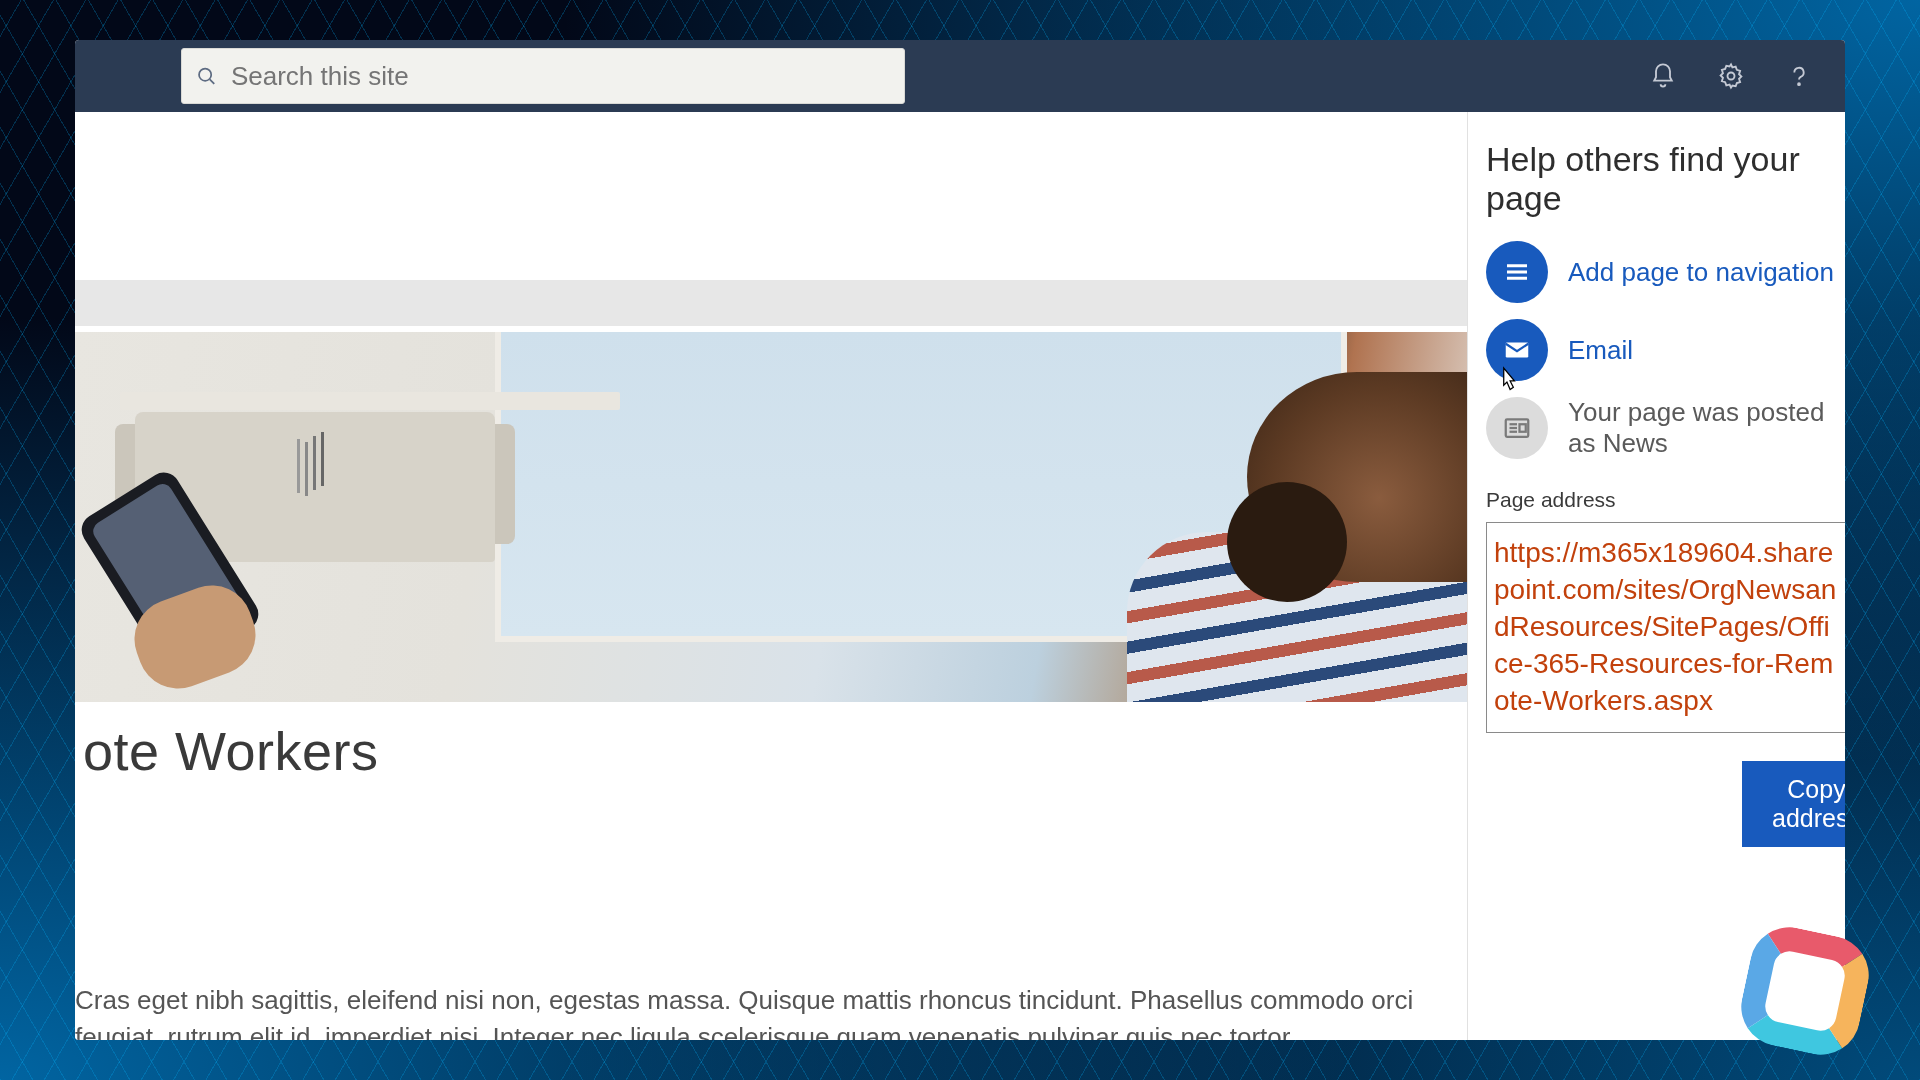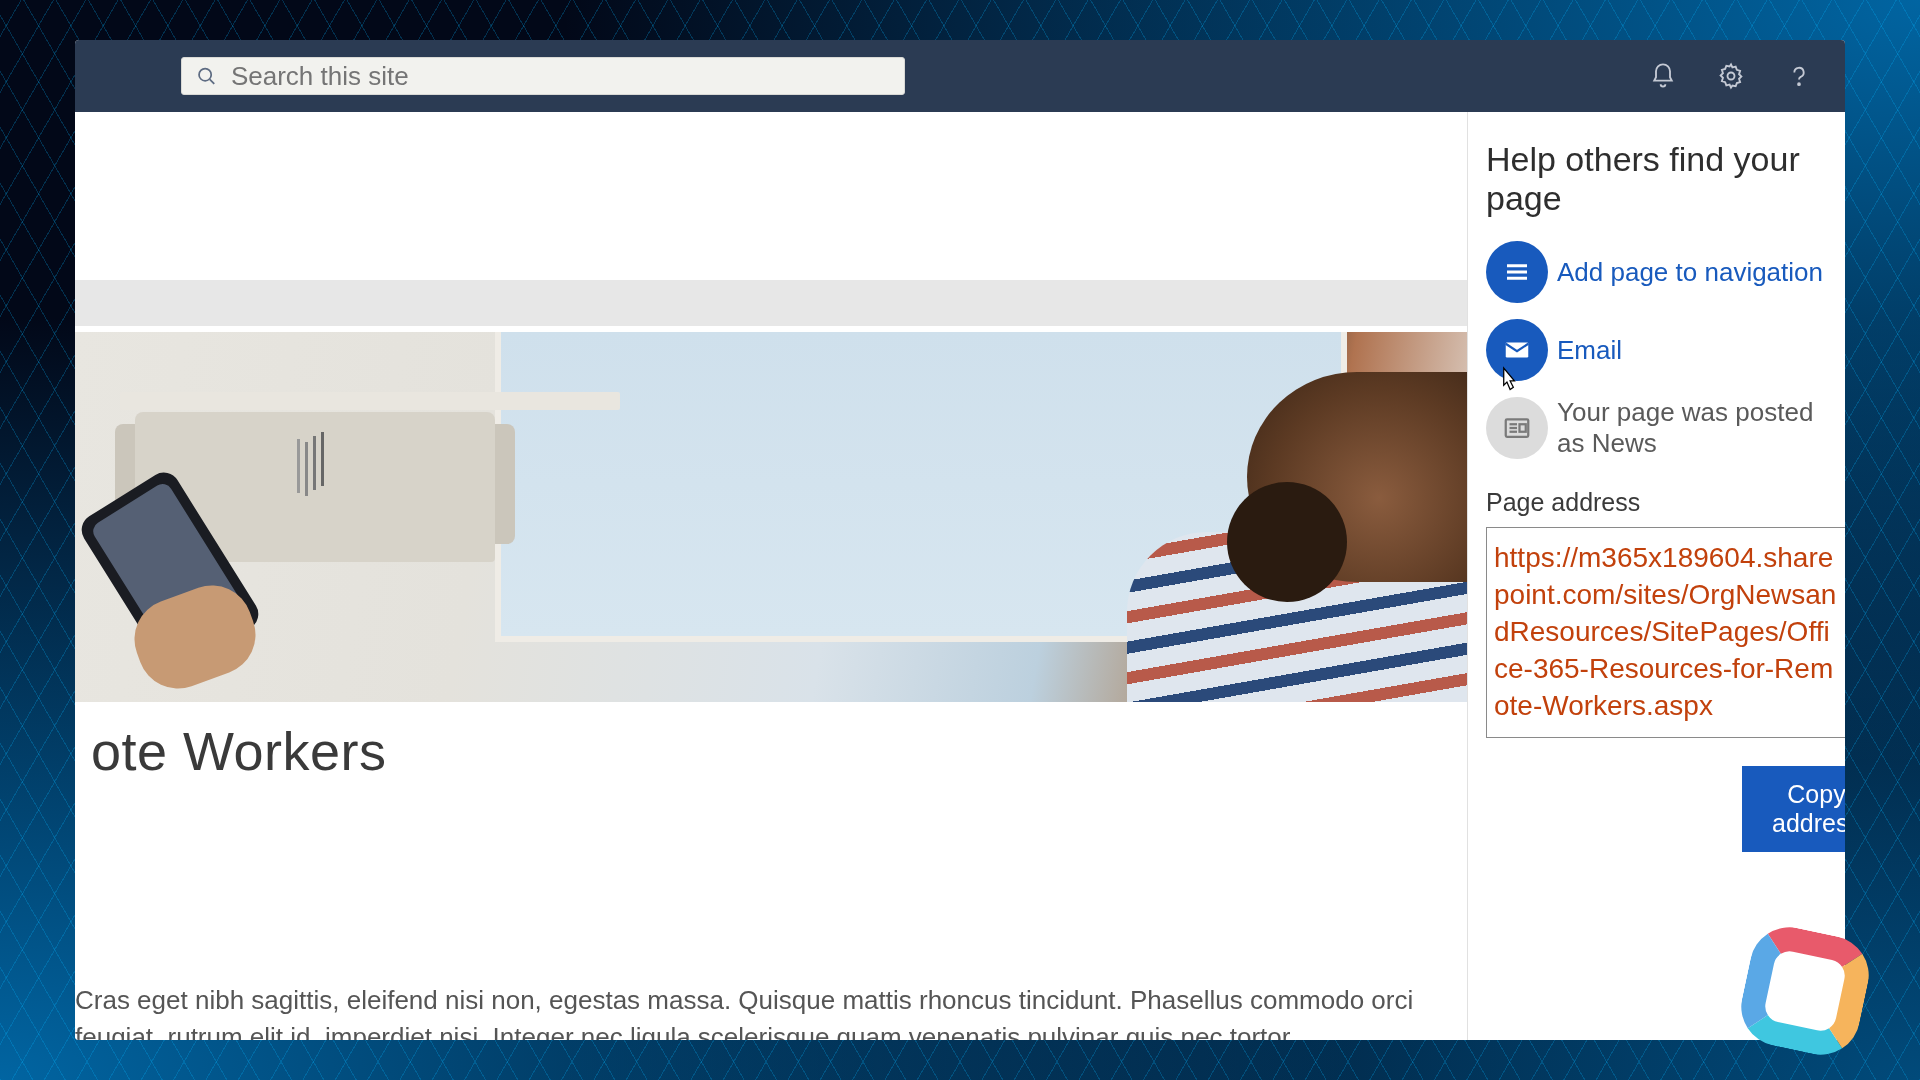--- a/index.html
+++ b/index.html
@@ -43,21 +43,21 @@
   height: 72px;
   background: #2b3b53;
   display: flex;
   align-items: center;
   padding: 0 18px;
   gap: 12px;
 }
 .search-wrap {
   margin-left: 88px;
   width: 724px;
-  height: 38px;
+  height: 56px;
   background: #f2f2ee;
   border: 1px solid #d9d9d5;
   border-radius: 3px;
   display: flex;
   align-items: center;
   padding: 0 14px;
 }
 .search-wrap svg { width: 22px; height: 22px; stroke: #5e6c82; margin-right: 14px; }
 .search-input {
   border: none; outline: none; background: transparent;
@@ -128,53 +128,53 @@
   background: repeating-linear-gradient(170deg, #dfe6ee 0 18px, #b85a4a 18px 30px, #dfe6ee 30px 48px, #2b4a7a 48px 60px);
   border-radius: 80px 0 0 0;
 }
 .phone-hand {
   position:absolute; left:0; bottom:0; width:220px; height:180px;
 }
 .hand { position:absolute; left:60px; bottom:20px; width:120px; height:90px; background:#c79a74; border-radius:40px; transform:rotate(-20deg);}
 .phone { position:absolute; left:40px; bottom:40px; width:110px; height:180px; background:#1a1c22; border-radius:16px; transform:rotate(-32deg);}
 .phone::after{content:"";position:absolute;inset:10px;background:#556074;border-radius:10px;}
 .page-title {
-  position:absolute; left:16px; top:608px;
+  position:absolute; left:8px; top:608px;
   font-size: 54px; font-weight: 300; color:#3a3a3a; letter-spacing:0.5px;
 }
 .body-text {
   position:absolute; left:0; top:870px; right:40px;
   font-size: 26px; font-weight:300; line-height:1.42; color:#555;
 }
 .side-panel {
   width: 378px;
   border-left: 1px solid #e1e1e1;
   background:#fff;
   padding: 28px 0 0 14px;
   overflow:hidden;
 }
 .panel-title {
   font-size: 34px; font-weight:400; color:#2e2e2e; margin-bottom:22px; padding-left:4px;
 }
 .action-row {
-  display:flex; align-items:center; gap:9px; height:64px; margin-bottom:14px; cursor:pointer;
+  display:flex; align-items:center; gap:20px; height:64px; margin-bottom:14px; cursor:pointer;
   padding-left:4px;
 }
 .action-row.disabled { cursor:default; }
 .circle {
   width:62px; height:62px; border-radius:50%; display:flex; align-items:center; justify-content:center; flex-shrink:0;
 }
 .circle.blue { background:#185abd; color:#fff; }
 .circle.grey { background:#dcdcdc; color:#7a7a7a; }
 .circle svg { width:30px; height:30px; }
 .action-label { font-size:26px; font-weight:400; }
 .action-label.link { color:#185abd; }
 .action-label.muted { color:#5a5a5a; }
 .section-label {
-  font-size:25px; color:#3a3a3a; margin-top:28px; margin-bottom:10px; padding-left:4px;
+  font-size:21px; color:#3a3a3a; margin-top:28px; margin-bottom:10px; padding-left:4px;
 }
 .addr-box {
   margin-left:4px; border:1px solid #8a8a8a; border-right:none;
   padding:12px 7px; font-size:28px; color:#c2410c; line-height:1.32;
   word-break: break-all;
 }
 .copy-btn {
   margin-top:28px; margin-left:260px;
   background:#185abd; color:#fff; border:none;
   font-size:25px; padding:14px 30px; cursor:pointer; font-family:inherit;

